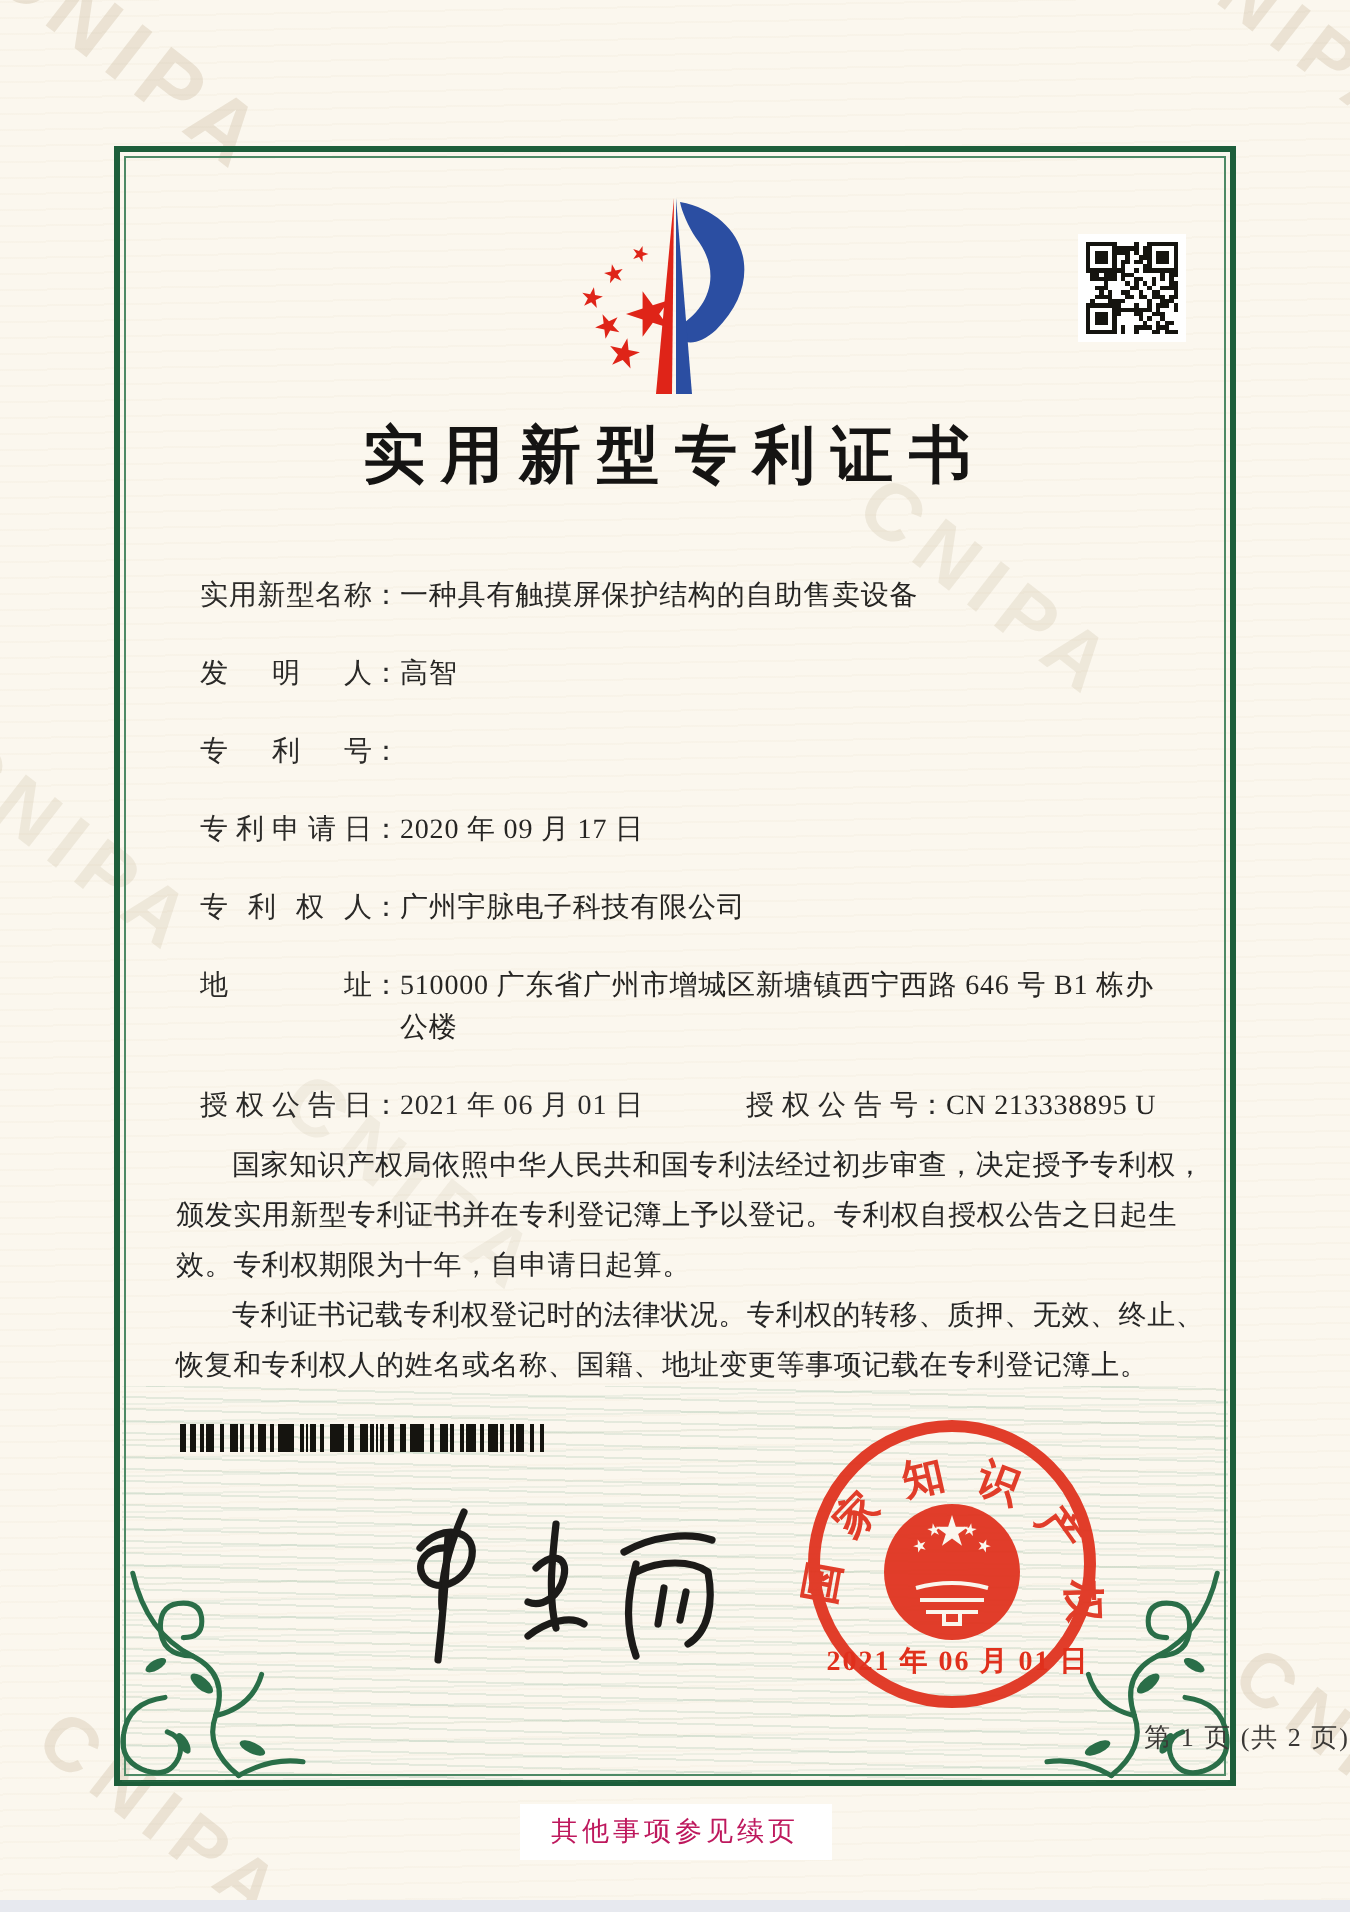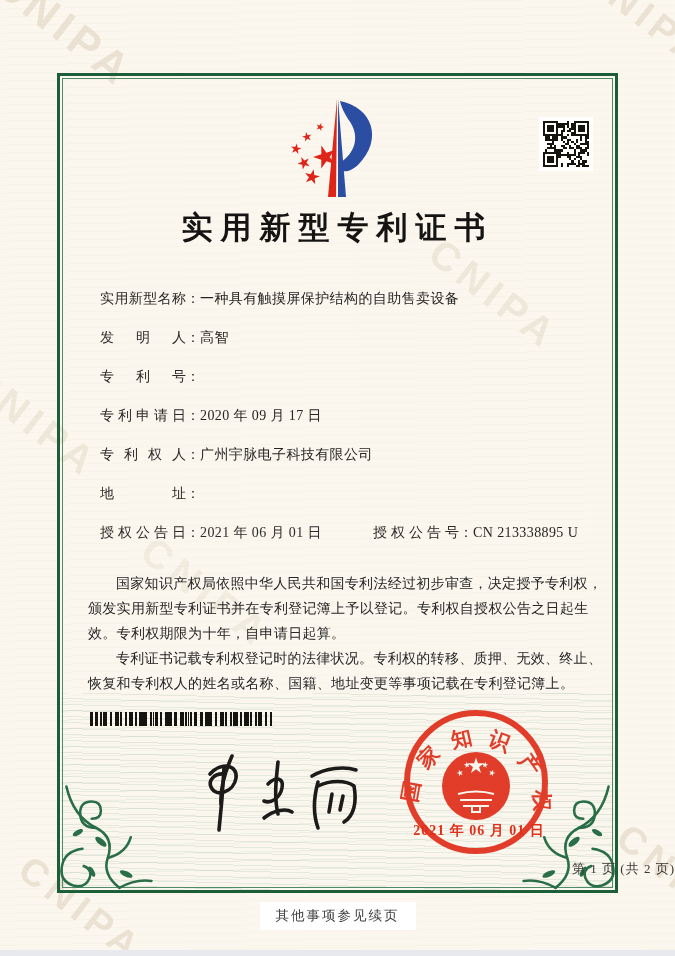--- a/index.html
+++ b/index.html
@@ -84,21 +84,21 @@
     position:absolute; left:406px; top:822px; width:146px; text-align:center;
     font-size:14px; font-weight:bold; letter-spacing:1px; color:#e0301c;
   }
   .page-num {
     position:absolute; left:0; top:860px; width:675px; text-align:right;
     font-size:13px; letter-spacing:1px; color:#3a3835;
   }
   .note-box {
     position:absolute; left:50%; top:902px; transform:translateX(-50%);
     background:#ffffff; padding:5px 16px;
-    font-size:13.5px; letter-spacing:2px; color:#404040;
+    font-size:13.5px; letter-spacing:2px; color:#be185d;
   }
   .flourish { position:absolute; pointer-events:none; }
 </style>
 </head>
 <body>
 
 <div class="page">
 
   <div class="wm" style="left:-18px; top:2px; font-size:44px;">CNIPA</div>
   <div class="wm" style="left:572px; top:-6px; font-size:38px;">CNIPA</div>
@@ -333,20 +333,21 @@
         <span class="f-value">2020 年 09 月 17 日</span>
     </div>
     <div class="f-row">
       <span class="f-label">专利权人</span>
         <span class="f-colon">：</span>
         <span class="f-value">广州宇脉电子科技有限公司</span>
     </div>
     <div class="f-row">
       <span class="f-label">地址</span>
         <span class="f-colon">：</span>
+        <span class="f-value">510000 广东省广州市增城区新塘镇西宁西路 646 号 B1 栋办公楼</span>
     </div>
     <div class="f-row">
       <span class="f-label">授权公告日</span>
         <span class="f-colon">：</span>
         <span class="f-pair1-value">2021 年 06 月 01 日</span>
       <span class="f-gap"></span>
       <span class="f-label">授权公告号</span>
         <span class="f-colon">：</span>
         <span class="f-value">CN 213338895 U</span>
     </div>

